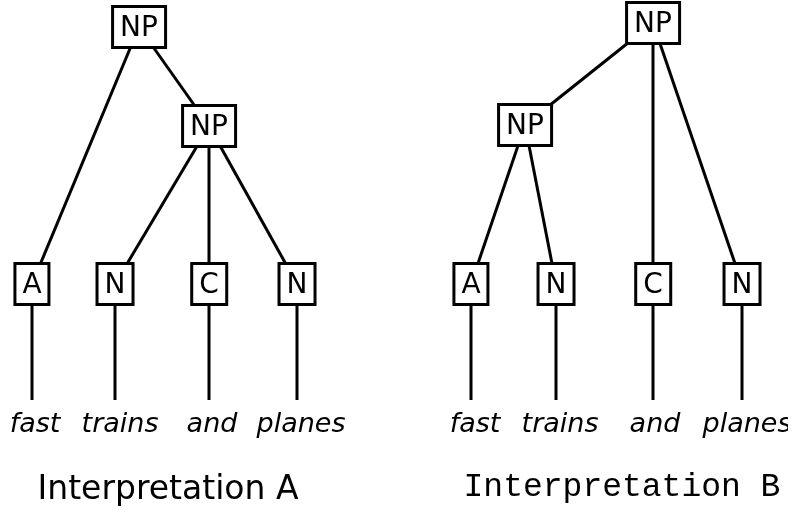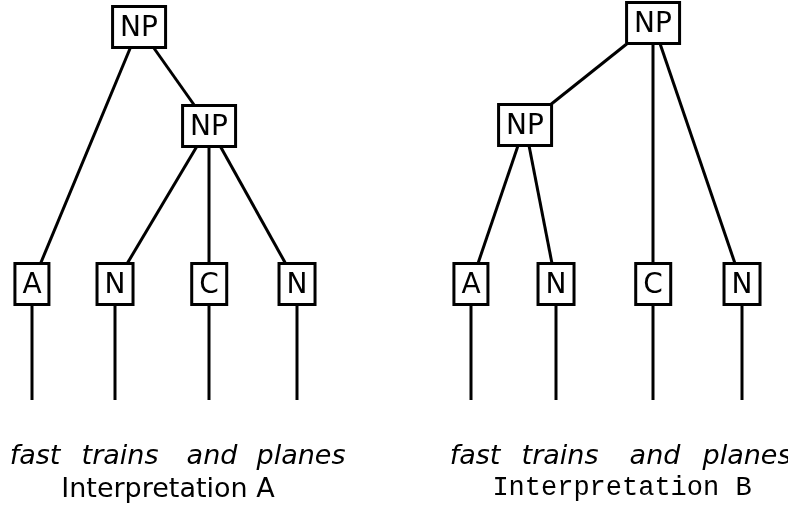--- a/index.html
+++ b/index.html
@@ -29,28 +29,27 @@
     white-space: nowrap;
   }
   .word {
     position: absolute;
     transform: translate(-50%, -50%);
     color: #000000;
     font-style: italic;
     font-size: 27px;
     line-height: 28px;
     white-space: nowrap;
-    margin-top: 32px;
   }
   .caption {
     position: absolute;
     top: 473px;
     transform: translateX(-50%);
     color: #000000;
-    font-size: 27px;
+    font-size: 33px;
     line-height: 30px;
     white-space: nowrap;
   }
   .caption-a { left: 168px; }
   .caption-b { left: 622px; font-family: Liberation Mono, monospace; }
 </style>
 </head>
 <body>
 
 <div class="stage">

